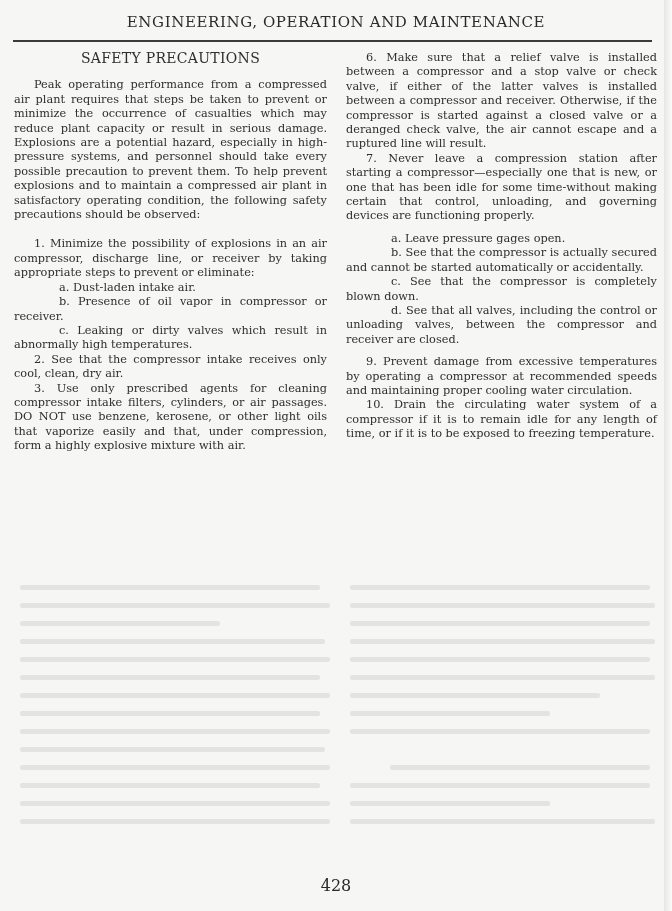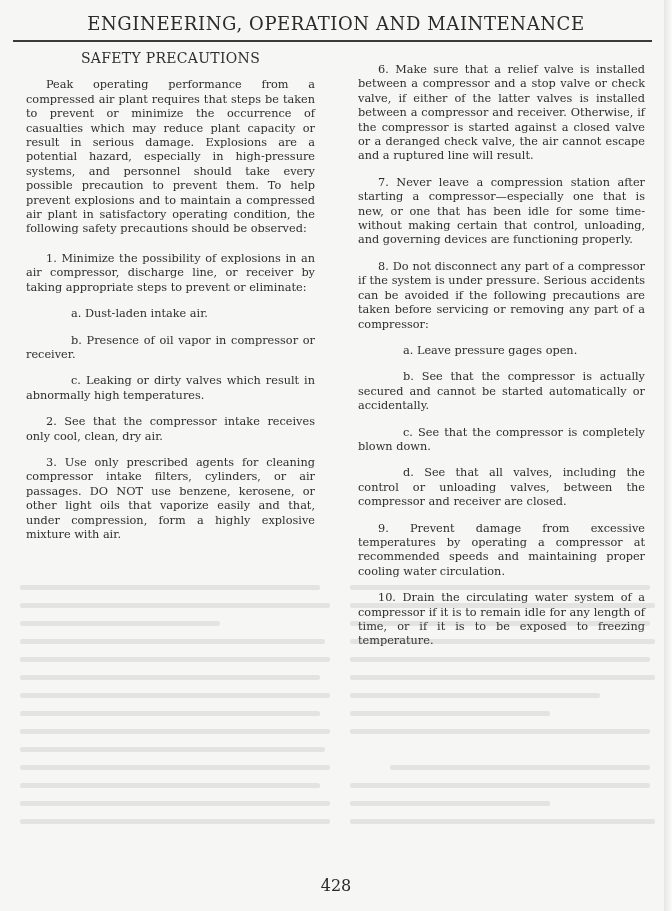--- a/index.html
+++ b/index.html
@@ -22,21 +22,21 @@
     width: 8px;
     height: 911px;
     background: linear-gradient(to right, #e6e6e4, #fbfbfb);
   }
   .running-head {
     position: absolute;
     top: 13px;
     left: 0;
     width: 672px;
     text-align: center;
-    font-size: 18px;
+    font-size: 15px;
     letter-spacing: 0.6px;
     color: #2b2b2b;
   }
   .head-rule {
     position: absolute;
     top: 40px;
     left: 13px;
     width: 639px;
     height: 2px;
     background: #3a3a3a;
@@ -44,21 +44,21 @@
   .col {
     position: absolute;
     font-size: 11.3px;
     line-height: 14.4px;
     color: #2e2e2e;
     text-align: justify;
   }
   .col-left { left: 14px; top: 51px; width: 313px; }
   .col-right { left: 346px; top: 51px; width: 311px; }
   .col p {
-    margin: 12px;
+    margin: 0;
   }
   .section-title {
     text-align: center;
     font-size: 14px;
     letter-spacing: 0.3px;
     margin: 0 0 13px 0 !important;
     padding-top: 0;
   }
   .indent { text-indent: 20px; }
   .sub { text-indent: 45px; }
@@ -106,21 +106,20 @@
   <p class="sub"><span>b.</span> <span>Presence of oil vapor in compressor or receiver.</span></p>
   <p class="sub"><span>c.</span> <span>Leaking or dirty valves which result in abnormally high temperatures.</span></p>
 
   <p class="indent"><span>2.</span> <span>See that the compressor intake receives only cool, clean, dry air.</span></p>
   <p class="indent"><span>3.</span> <span>Use only prescribed agents for cleaning compressor intake filters, cylinders, or air passages. DO NOT use benzene, kerosene, or other light oils that vaporize easily and that, under compression, form a highly explosive mixture with air.</span></p>
 </div>
 
 <div class="col col-right">
   <p class="indent"><span>6.</span> <span>Make sure that a relief valve is installed between a compressor and a stop valve or check valve, if either of the latter valves is installed between a compressor and receiver. Otherwise, if the compressor is started against a closed valve or a deranged check valve, the air cannot escape and a ruptured line will result.</span></p>
   <p class="indent"><span>7.</span> <span>Never leave a compression station after starting a compressor—especially one that is new, or one that has been idle for some time-without making certain that control, unloading, and governing devices are functioning properly.</span></p>
-  <p class="indent"><span>8.</span> <span>Do not disconnect any part of a compressor if the system is under pressure. Serious accidents can be avoided if the following precautions are taken before servicing or removing any part of a compressor:</span></p>
 
   <p class="sub gap-sm"><span>a.</span> <span>Leave pressure gages open.</span></p>
   <p class="sub"><span>b.</span> <span>See that the compressor is actually secured and cannot be started automatically or accidentally.</span></p>
   <p class="sub"><span>c.</span> <span>See that the compressor is completely blown down.</span></p>
   <p class="sub"><span>d.</span> <span>See that all valves, including the control or unloading valves, between the compressor and receiver are closed.</span></p>
 
   <p class="indent gap-sm"><span>9.</span> <span>Prevent damage from excessive temperatures by operating a compressor at recommended speeds and maintaining proper cooling water circulation.</span></p>
   <p class="indent"><span>10.</span> <span>Drain the circulating water system of a compressor if it is to remain idle for any length of time, or if it is to be exposed to freezing temperature.</span></p>
 </div>
 

